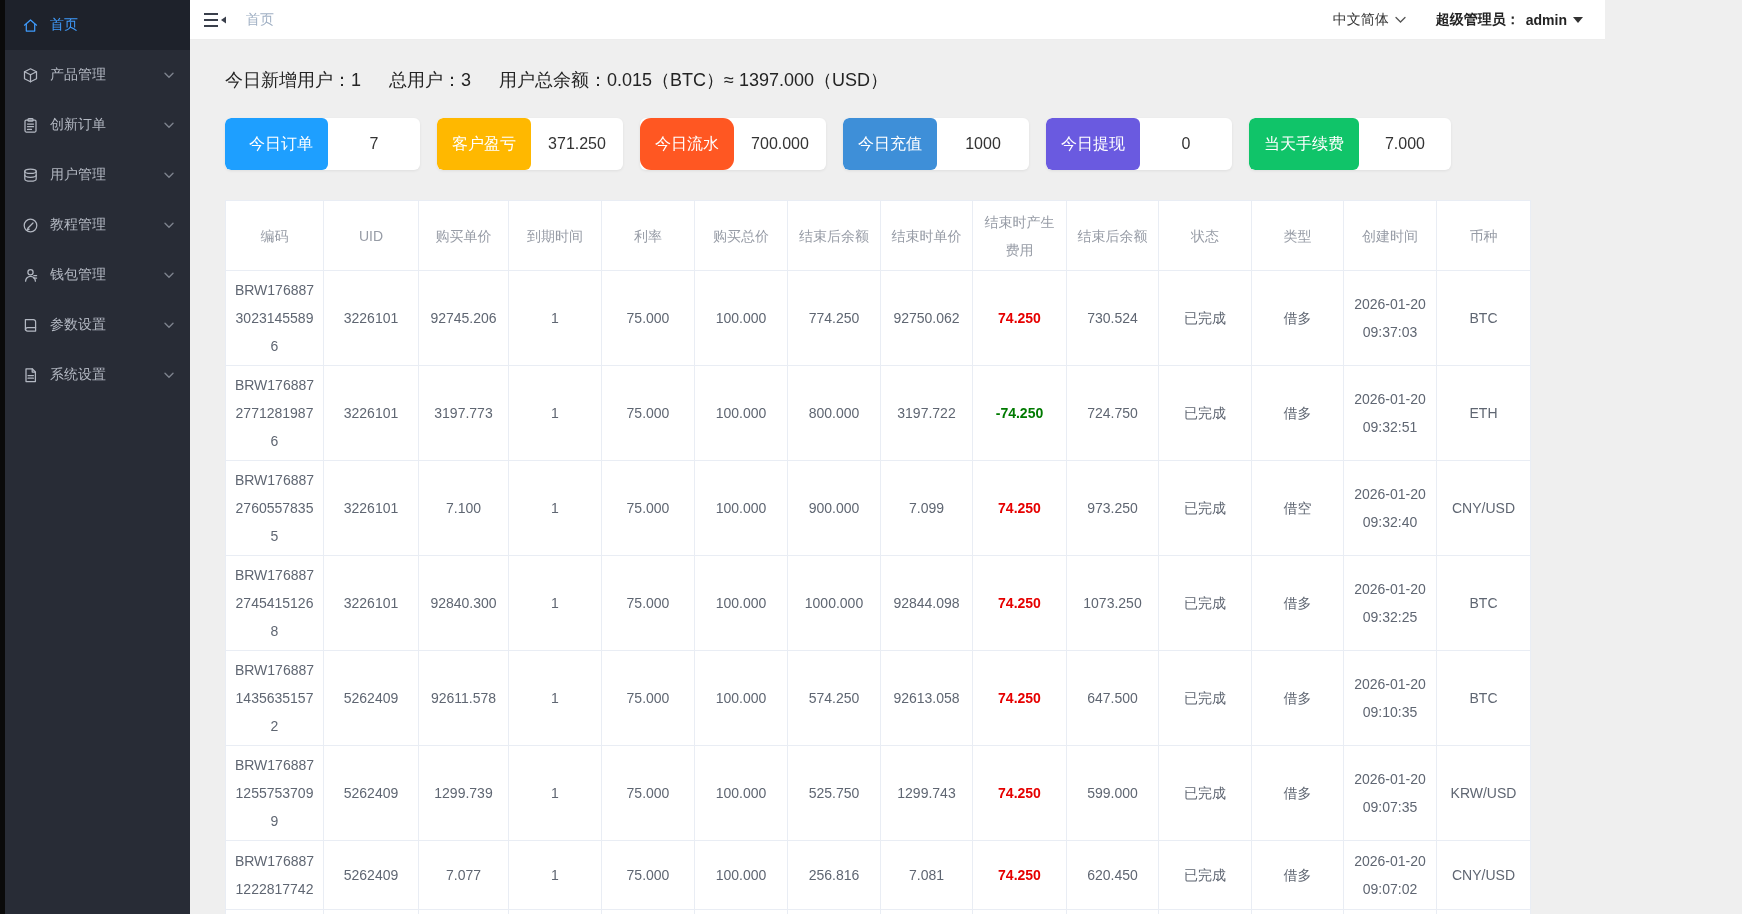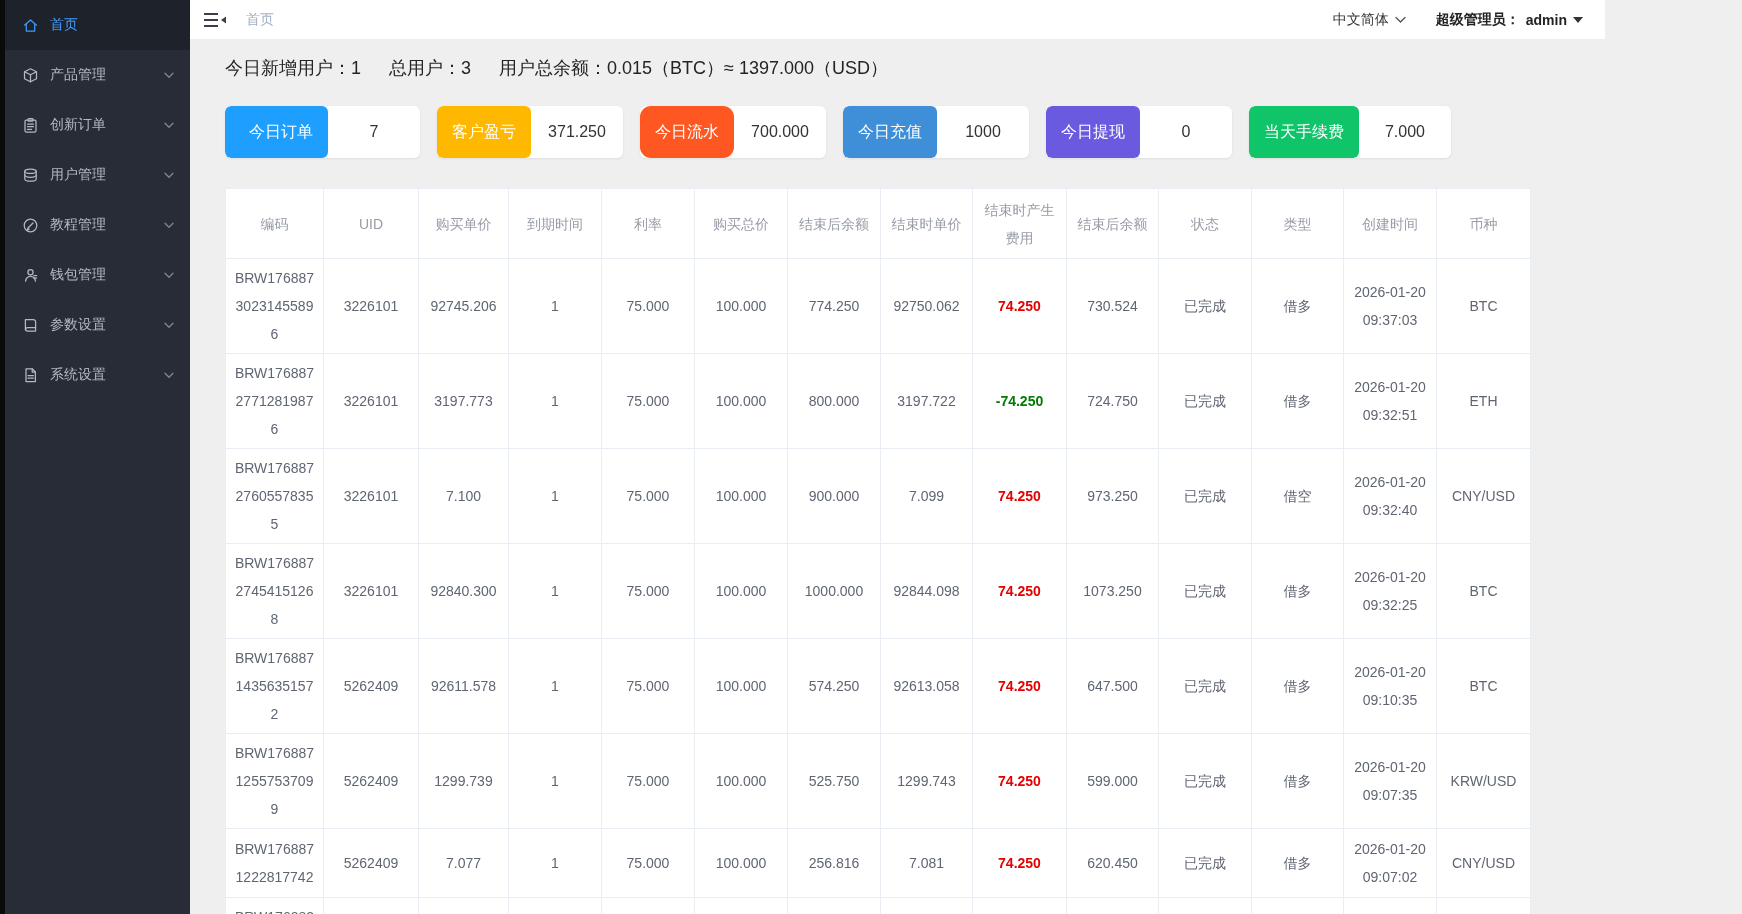--- a/index.html
+++ b/index.html
@@ -31,21 +31,21 @@
   .topbar-right { margin-left:auto; display:flex; align-items:center; gap:30px; }
   .lang { display:flex; align-items:center; gap:6px; font-size:14px; color:#333; cursor:pointer; }
   .lang svg { width:11px; height:8px; stroke:#555; fill:none; stroke-width:1.3; stroke-linecap:round; }
   .admin { display:flex; align-items:center; gap:6px; font-size:14px; color:#222; font-weight:700; cursor:pointer; }
   .caret-down { width:0; height:0; border-left:5px solid transparent; border-right:5px solid transparent;
                 border-top:6px solid #333; display:inline-block; }
 
   .content { flex:1; padding:0 35px; overflow:hidden; }
 
   
-  .stats-line { margin-top:16px; font-size:18px; color:#242424; display:flex; align-items:baseline; }
+  .stats-line { margin-top:28px; font-size:18px; color:#242424; display:flex; align-items:baseline; }
   .stat-group { margin-right:28px; white-space:nowrap; }
 
   
   .cards { display:flex; gap:17px; margin-top:26px; }
   .card { display:flex; height:52px; background:#fff; border-radius:6px; overflow:hidden;
           box-shadow:0 1px 3px rgba(0,0,0,.07); }
   .card-label { color:#fff; font-size:16px; display:flex; align-items:center; padding:0 15px;
                 border-radius:6px; white-space:nowrap; }
   .card-value { min-width:92px; display:flex; align-items:center; justify-content:center;
                 font-size:16px; color:#333; padding:0 14px; white-space:nowrap; }

